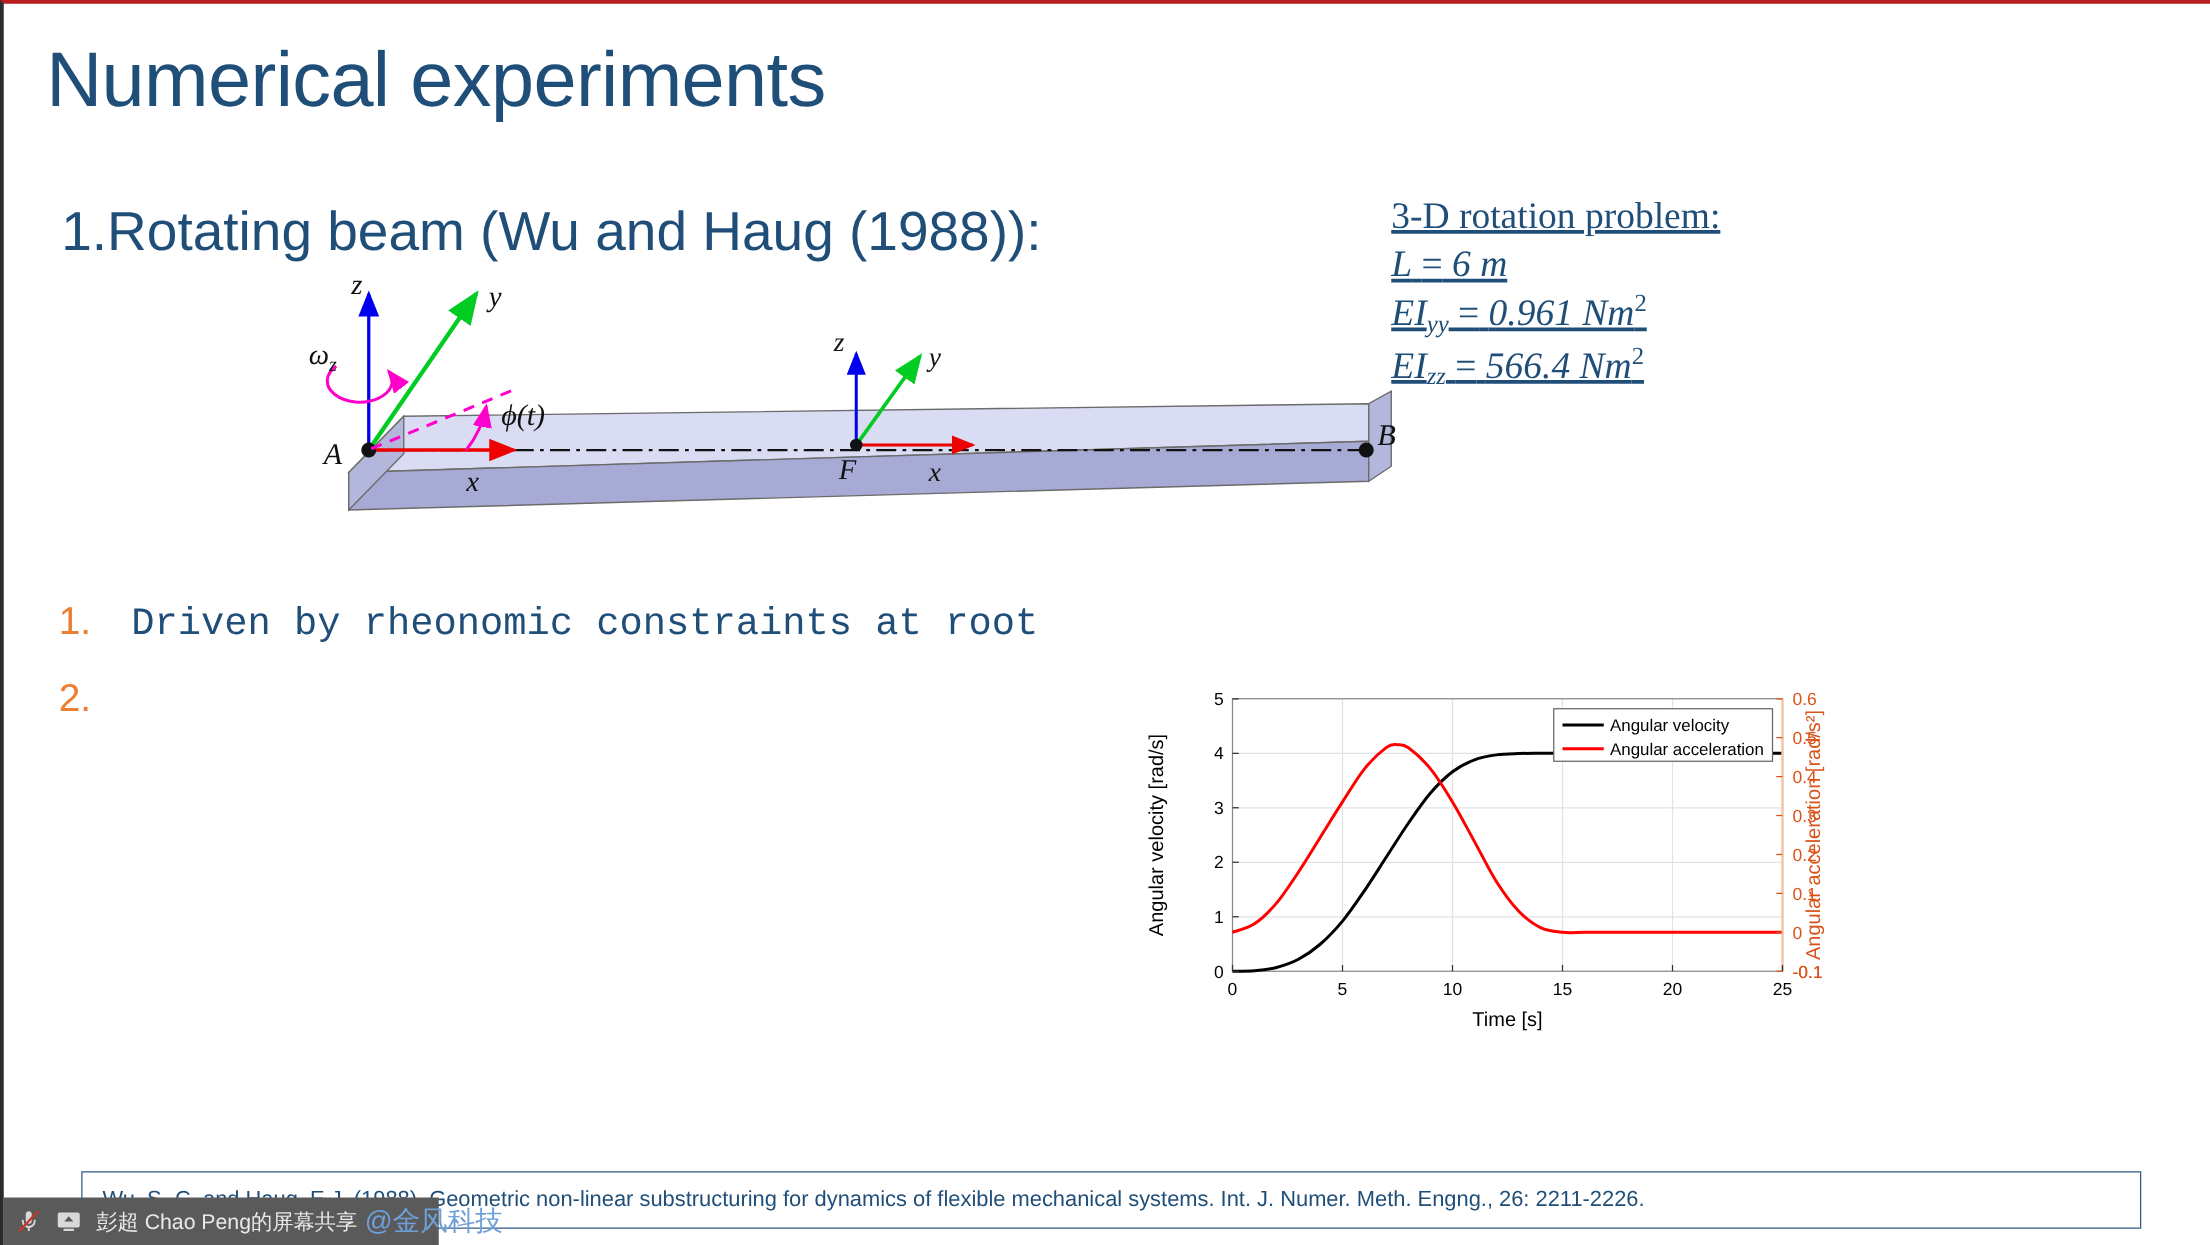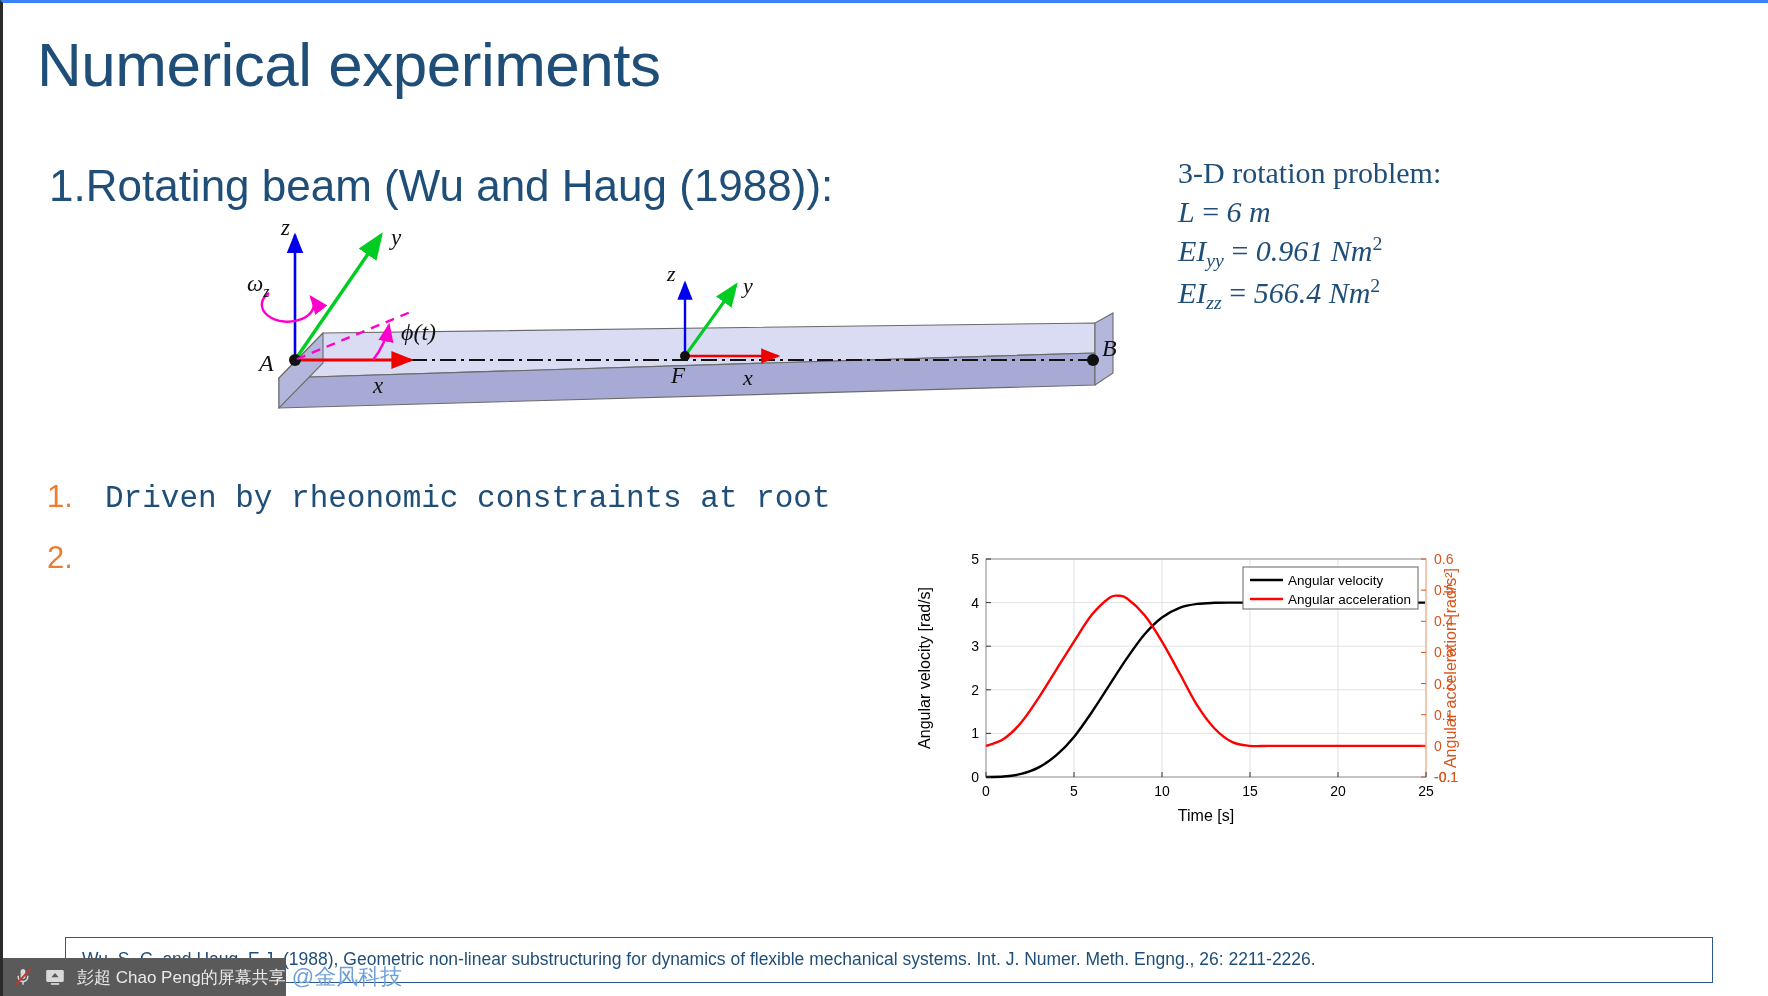--- a/index.html
+++ b/index.html
@@ -7,21 +7,21 @@
     padding: 0;
     background: #ffffff;
   }
   #slide {
     position: relative;
     width: 1768px;
     height: 996px;
     background: #ffffff;
     overflow: hidden;
     font-family: "Liberation Sans", sans-serif;
-    border-top: 3px solid #3b82f6;
+    border-top: 3px solid #b91c1c;
     border-left: 3px solid #2b2b2b;
     box-sizing: border-box;
   }
 
   
   #title {
     position: absolute;
     left: 34px;
     top: 26px;
     font-size: 62px;
@@ -37,25 +37,26 @@
     left: 46px;
     top: 158px;
     font-size: 44px;
     color: #1F4E79;
     white-space: nowrap;
   }
 
   
   #params {
     position: absolute;
-    left: 1175px;
+    left: 1110px;
     top: 150px;
     color: #1F4E79;
     font-family: "Liberation Serif", serif;
     line-height: 1.30;
+    text-decoration: underline;
   }
   #params .pline { font-size: 30px; white-space: nowrap; }
   #params .pline.head { font-style: normal; }
   #params .it { font-style: italic; }
   #params sub { font-size: 0.66em; font-style: italic; vertical-align: -0.28em; }
   #params sup { font-size: 0.66em; vertical-align: 0.55em; }
 
   
   #bullets {
     position: absolute;
@@ -119,21 +120,21 @@
     font-size: 17.5px;
     color: #1F4E79;
     white-space: nowrap;
   }
 
   
   #taskbar {
     position: absolute;
     left: 0;
     bottom: 0;
-    width: 283px;
+    width: 348px;
     height: 38px;
     background: #5a5a5a;
     display: flex;
     align-items: center;
     padding-left: 6px;
     box-sizing: border-box;
   }
   #taskbar .tb-icon {
     width: 28px;
     height: 26px;

